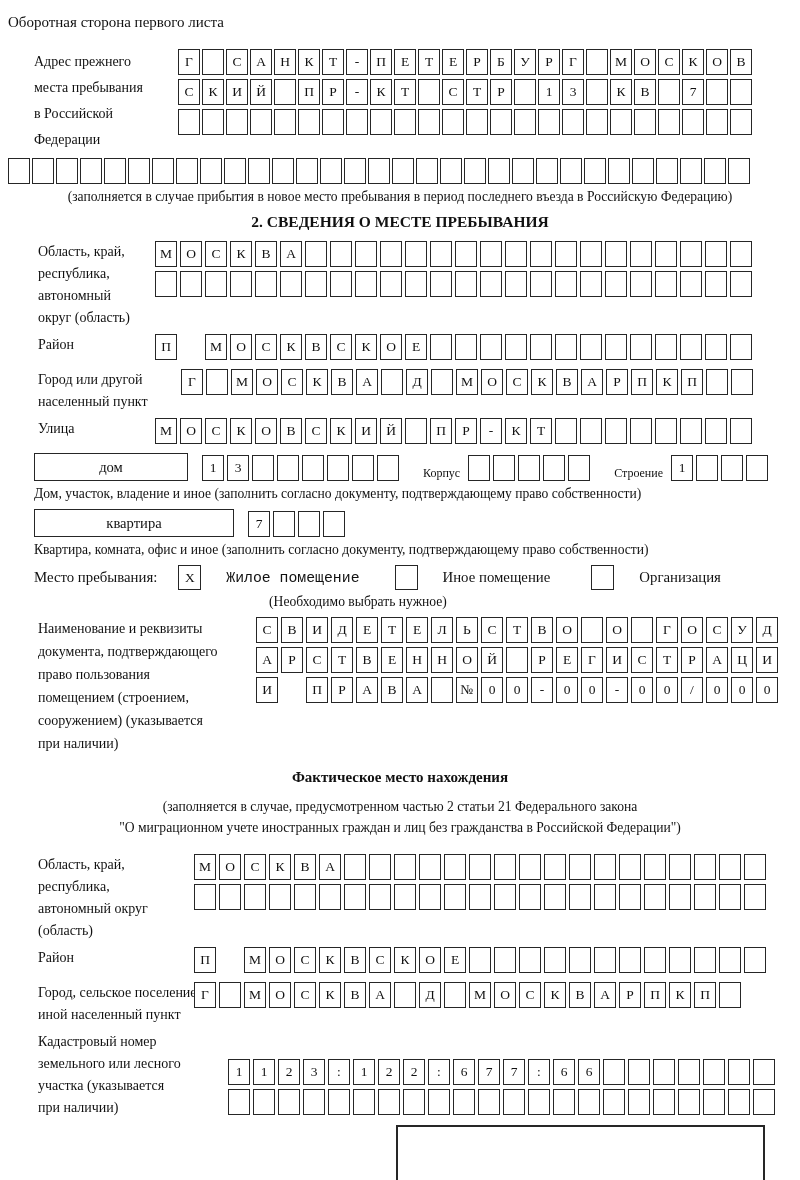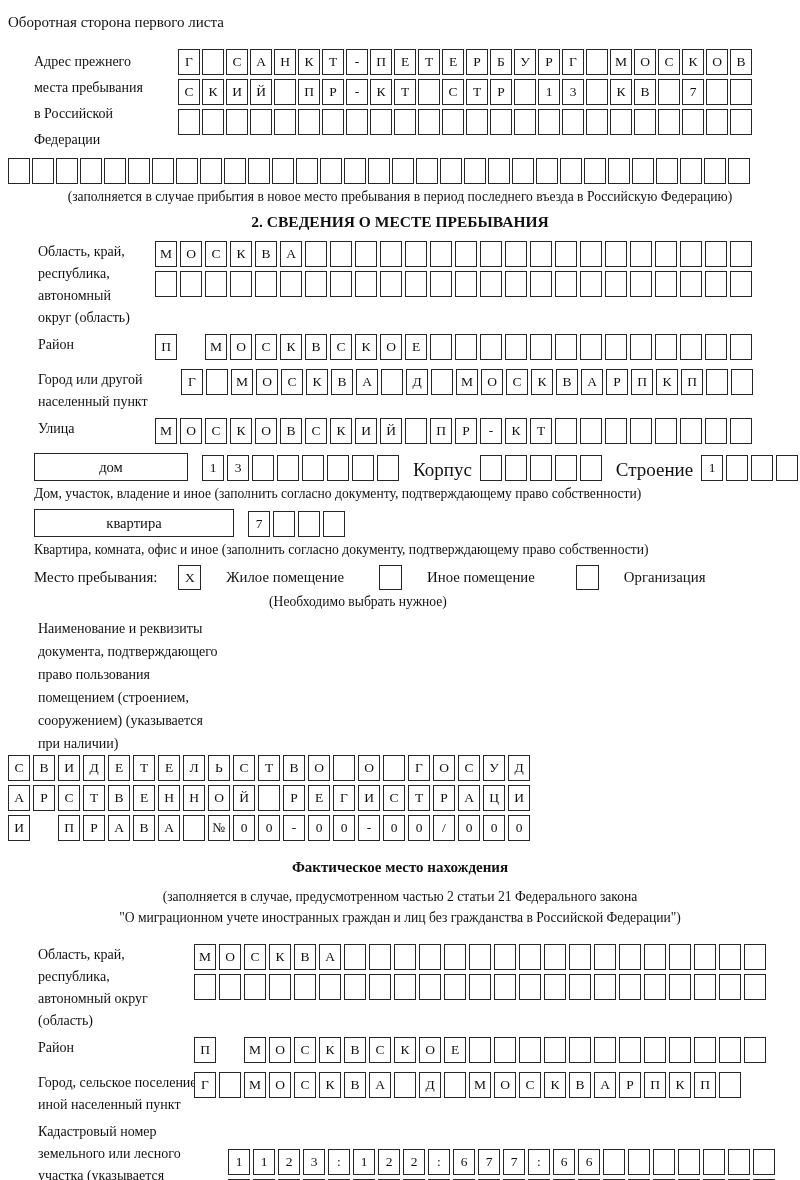--- a/index.html
+++ b/index.html
@@ -25,26 +25,26 @@
   .note.center{text-align:center;}
   .note.indent{margin-left:26px;}
   .sec-title{font-size:15.5px;font-weight:bold;text-align:center;margin:8px 0 10px 0;}
   .sub-title{font-size:15px;font-weight:bold;text-align:center;margin:14px 0 10px 0;}
   
   .hrow{display:flex;align-items:flex-end;margin:2px 0 4px 26px;}
   .named-box{flex:none;height:26px;border:1.5px solid #262626;display:flex;align-items:center;justify-content:center;font-size:14.6px;}
   .named-box.w155{width:152px;}
   .named-box.w200{width:198px;}
   .hrow .cellrow{margin:0 0 0 14px;}
-  .inline-label{font-size:19px;margin:0 8px 0 14px;white-space:nowrap;}
+  .inline-label{font-size:12px;margin:0 8px 0 24px;white-space:nowrap;}
   
   .stay-row{display:flex;align-items:center;margin:4px 0 3px 26px;font-size:14.8px;gap:11px;}
   .checkbox{flex:none;width:21px;height:23px;border:1.5px solid #262626;display:flex;align-items:center;justify-content:center;font-size:13.5px;margin:0 14px 0 10px;}
   .opt-label{white-space:nowrap;}
-  .opt-label.sp1{margin-right:14px;}
+  .opt-label.sp1{margin-right:14px;font-family:Liberation Mono, monospace;}
   .opt-label.sp2{margin-right:20px;}
   .note.w740{width:700px;text-align:center;}
   
   .fact-note{text-align:center;font-size:13.6px;line-height:21px;margin-bottom:16px;}
   
   .frow.bottom{align-items:flex-end;}
   
   .stamp-area{display:flex;justify-content:flex-end;margin-top:6px;}
   .stamp-col{width:368px;margin-right:28px;}
   .stamp-box{width:365px;height:178px;border:2px solid #262626;background:#fff;}
@@ -383,21 +383,21 @@
     <span>Место пребывания:</span>
     <span class="checkbox">X</span>
     <span class="opt-label sp1">Жилое помещение</span>
     <span class="checkbox"></span>
     <span class="opt-label sp2">Иное помещение</span>
     <span class="checkbox"></span>
     <span class="opt-label">Организация</span>
   </div>
   <div class="note w740">(Необходимо выбрать нужное)</div>
 
-  <div class="frow" style="margin-top:4px;flex-direction:column;">
+  <div class="frow" style="margin-top:4px;">
     <div class="flabel w238">
         <div class="line">Наименование и реквизиты</div>
         <div class="line">документа, подтверждающего</div>
         <div class="line">право пользования</div>
         <div class="line">помещением (строением,</div>
         <div class="line">сооружением) (указывается</div>
         <div class="line">при наличии)</div>
       </div>
     <div class="ccol">
       <div class="cellrow">

